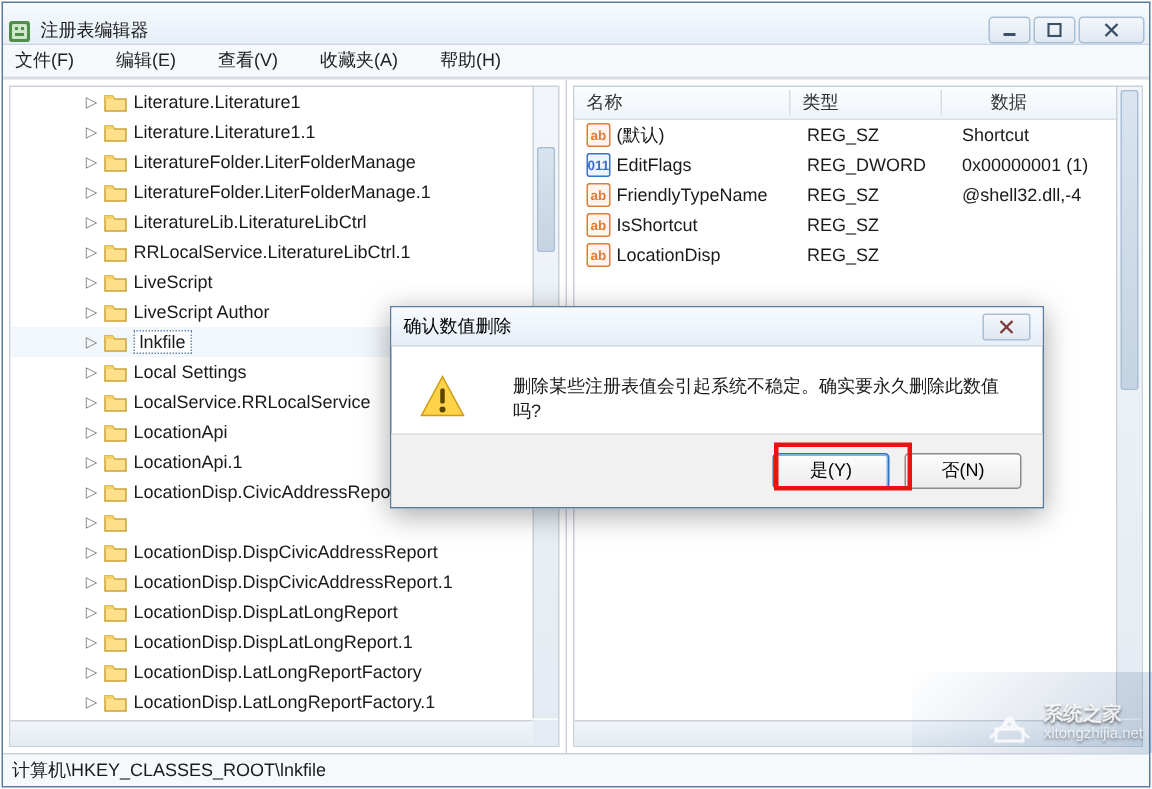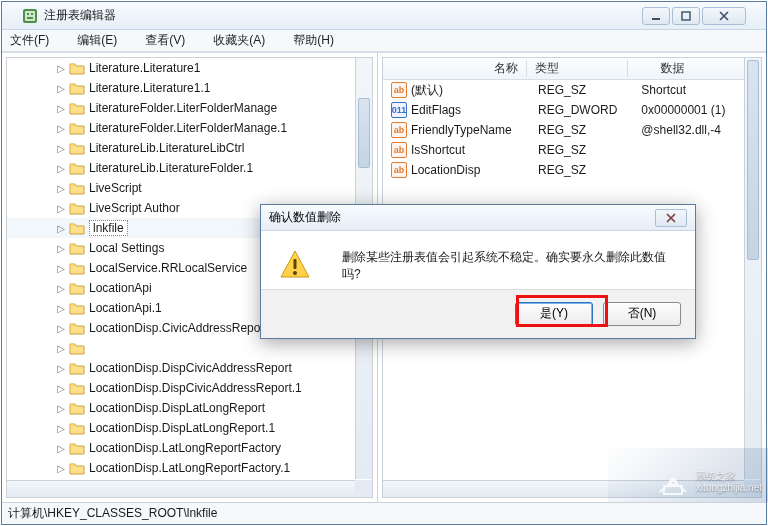--- a/index.html
+++ b/index.html
@@ -1,20 +1,20 @@
 <!DOCTYPE html>
 <html><head>
 <meta charset="utf-8">
 <style>
 * { margin: 0; padding: 0; box-sizing: border-box; font-family: "Microsoft YaHei", "Segoe UI", Tahoma, sans-serif; }
 body { background: #fff; width: 768px; height: 526px; overflow: hidden; position: relative; }
 
 
 .window { border: 1px solid #5a7ca0; background: #fff; width: 766px; height: 524px; margin: 1px; display: flex; flex-direction: column; }
-.titlebar { height: 28px; background: linear-gradient(#f7fbff,#e6eef7); display: flex; align-items: center; padding: 0 20px; border-bottom: 1px solid #c9d6e4; }
+.titlebar { height: 28px; background: linear-gradient(#f7fbff,#e6eef7); display: flex; align-items: flex-end; padding: 0 3px; border-bottom: 1px solid #c9d6e4; }
 .titlebar .app-icon { width: 16px; height: 16px; margin-right: 6px; }
 .titlebar .title { font-size: 12px; color: #1a1a1a; flex: 1; }
 .winbtns { display: flex; gap: 2px; }
 .winbtn { width: 28px; height: 18px; background: linear-gradient(#f3f7fb,#dfe8f2); border: 1px solid #a9bed4; border-radius: 3px; display: flex; align-items: center; justify-content: center; font-size: 10px; color: #3b5066; cursor: pointer; }
 .winbtn.close { width: 44px; }
 .menubar { height: 22px; display: flex; align-items: center; gap: 28px; padding: 0 8px; font-size: 12px; color: #222; border-bottom: 1px solid #d6dde4; background: #f6f9fc; }
 .menubar span { cursor: pointer; }
 
 
 .body { flex: 1; display: flex; border-top: 1px solid #d6dde4; overflow: hidden; }
@@ -172,21 +172,21 @@
             </div>
             <div class="tree-row">
               <span class="depth" style="width:48px"></span>
               <span class="twisty">▷</span>
               <span class="folder">
                 <svg width="16" height="14" viewBox="0 0 16 14">
                   <path d="M1 3 h5 l1.5 2 H15 v8 H1 Z" fill="#ffe08a" stroke="#caa23a"></path>
                   <path d="M1 3 h5 l1.5 2 H1 Z" fill="#f6cf66"></path>
                 </svg>
               </span>
-              <span class="">LiteratureLib.LiteratureFolder.1</span>
+              <span class="">RRLocalService.LiteratureLibCtrl.1</span>
             </div>
             <div class="tree-row">
               <span class="depth" style="width:48px"></span>
               <span class="twisty">▷</span>
               <span class="folder">
                 <svg width="16" height="14" viewBox="0 0 16 14">
                   <path d="M1 3 h5 l1.5 2 H15 v8 H1 Z" fill="#ffe08a" stroke="#caa23a"></path>
                   <path d="M1 3 h5 l1.5 2 H1 Z" fill="#f6cf66"></path>
                 </svg>
               </span>
@@ -350,21 +350,21 @@
             <div class="thumb" style="top:40px;height:70px"></div>
           </div>
         <div class="scroll-x"></div>
         <div class="scroll-corner"></div>
       </div>
     </div>
 
     <div class="pane right">
       <div class="pane-inner">
         <div class="list-header" id="list-header">
-            <div class="col" style="width: 160px; text-align: right;">名称</div>
+            <div class="col" style="width: 160px;">名称</div>
             <div class="col" style="width: 112px;">类型</div>
             <div class="col" style="width: 120px; margin-left: 24px;">数据</div>
           </div>
         <div class="list-body" id="list-body">
             <div class="list-row">
               <div class="cell" style="width:160px; display:flex; align-items:center;">
                 <span class="val-icon sz">ab</span>
                 <span>(默认)</span>
               </div>
               <div class="cell" style="width:112px">REG_SZ</div>
@@ -448,16 +448,16 @@
 <div class="wm-bg"></div>
 <div class="watermark">
   <span class="wm-logo">
     <svg viewBox="0 0 34 28">
         <path d="M4 24 L17 12 L30 24" fill="none" stroke="#fff" stroke-width="2"></path>
         <rect x="8" y="18" width="18" height="8" fill="none" stroke="#fff" stroke-width="2"></rect>
         <circle cx="17" cy="14" r="3" fill="none" stroke="#fff" stroke-width="2"></circle>
       </svg>
   </span>
   <span class="wm-txt">
-    <div style="font-size:10px;font-weight:normal">系统之家</div>
+    <div style="font-size:13px;font-weight:bold">系统之家</div>
     <div style="font-size:10px;opacity:.85">xitongzhijia.net</div>
   </span>
 </div>
 
 </body></html>

